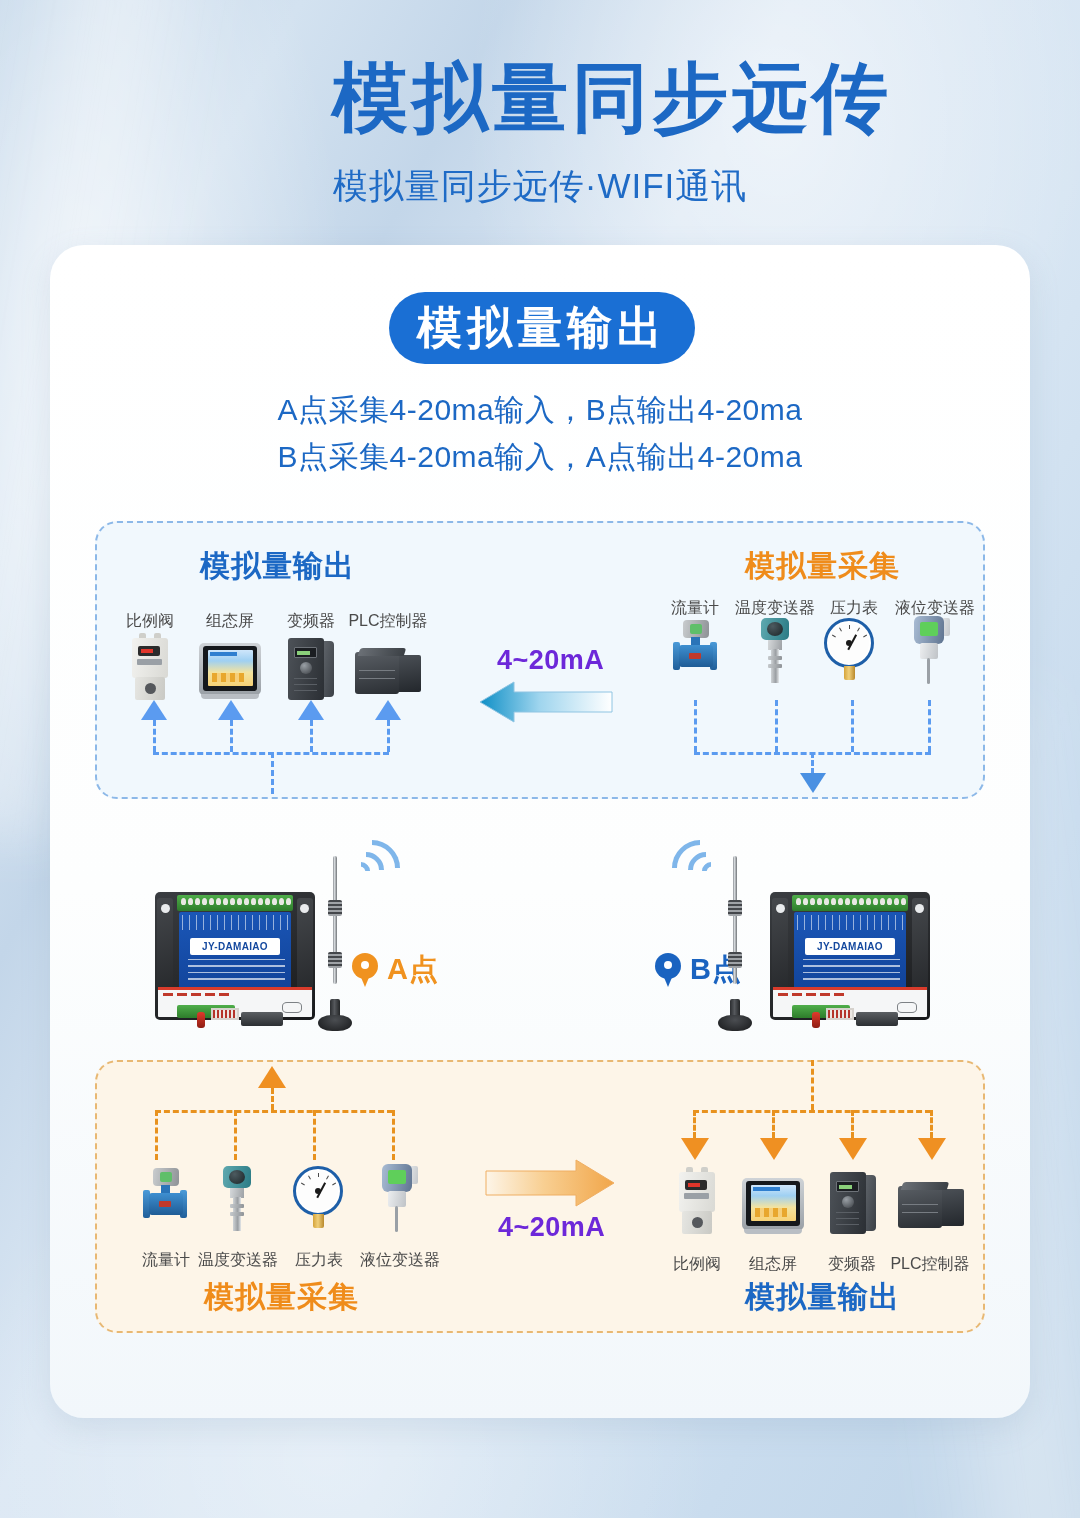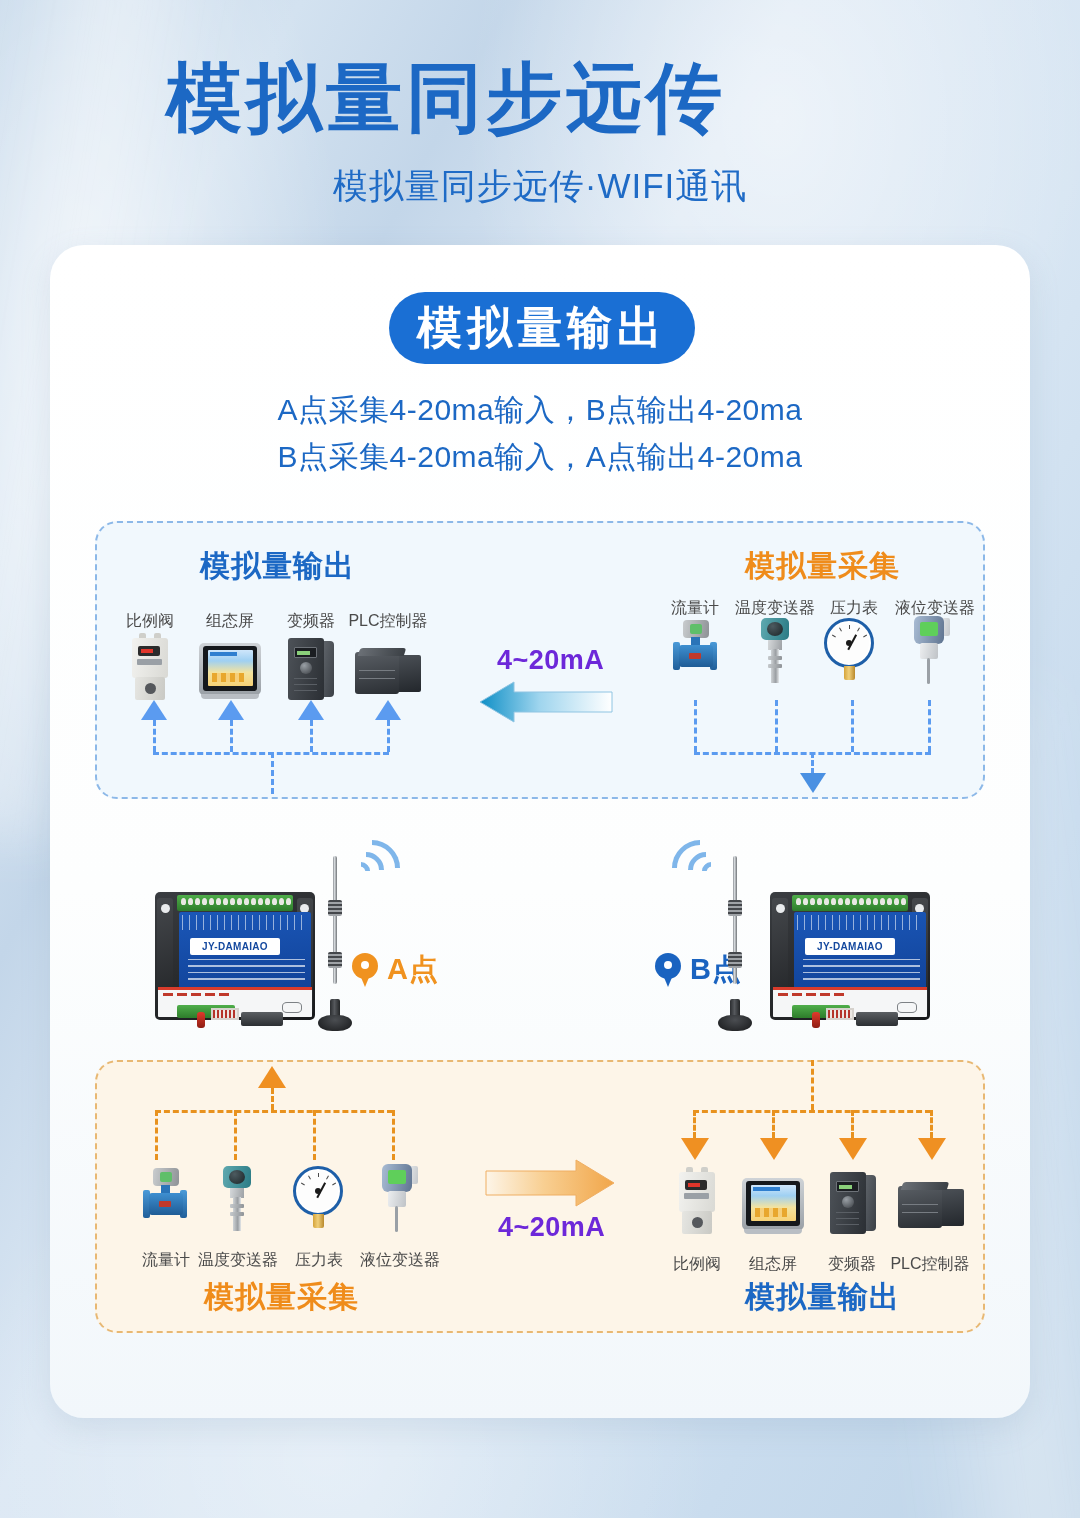--- a/index.html
+++ b/index.html
@@ -18,21 +18,21 @@
   }
   .bg-streak {
     position: absolute; pointer-events: none;
     background: linear-gradient(90deg, rgba(255,255,255,0) 0%, rgba(255,255,255,0.40) 48%, rgba(255,255,255,0) 100%);
     filter: blur(26px);
   }
 
   
   .title {
     position: absolute; top: 48px; left: 0; width: 892px;
-    text-align: center; font-size: 76px; font-weight: bold;
+    text-align: right; font-size: 76px; font-weight: bold;
     color: #1c68c4; letter-spacing: 4px;
   }
   .subtitle {
     position: absolute; top: 163px; left: 0; width: 1080px;
     text-align: center; font-size: 35px; color: #1f6bc6; letter-spacing: 1px;
   }
 
   
   .card {
     position: absolute; left: 50px; top: 245px;
@@ -164,21 +164,21 @@
   
   .board { position: absolute; width: 160px; height: 128px; }
   .board .frame { position:absolute; inset:0; background:linear-gradient(160deg,#3a3d41,#18191b); border-radius:5px; }
   .board .ear-l, .board .ear-r { position:absolute; top:6px; width:16px; height:116px; background:linear-gradient(160deg,#45484c,#202225); border-radius:3px; }
   .board .ear-l { left:2px; } .board .ear-r { right:2px; }
   .board .hole { position:absolute; width:9px; height:9px; border-radius:50%; background:#e9ebed; }
   .board .green-top { position:absolute; left:22px; top:3px; width:116px; height:16px; background:linear-gradient(180deg,#4fae4a,#2e7d2b); border-radius:2px; }
   .board .green-bot { position:absolute; left:22px; bottom:2px; width:58px; height:13px; background:linear-gradient(180deg,#4fae4a,#2e7d2b); border-radius:2px; }
   .board .pin-row { position:absolute; display:flex; gap:2px; }
   .board .pin { width:5px; height:7px; background:#e8e8e3; border-radius:50% 50% 40% 40%; }
-  .board .blue { position:absolute; left:24px; top:20px; width:132px; height:92px; background:linear-gradient(175deg,#1b57b8,#0f3f93); border-radius:2px; }
+  .board .blue { position:absolute; left:24px; top:20px; width:112px; height:92px; background:linear-gradient(175deg,#1b57b8,#0f3f93); border-radius:2px; }
   .board .tinyhdr { position:absolute; left:3px; top:3px; right:3px; height:15px; background:repeating-linear-gradient(90deg, rgba(255,255,255,0.55) 0 1px, rgba(255,255,255,0) 1px 7px); }
   .board .logo { position:absolute; left:11px; top:26px; width:90px; height:17px; background:#ffffff; border-radius:2px; display:flex; align-items:center; justify-content:center; }
   .board .logo span { font-size:10px; font-weight:bold; color:#14489e; letter-spacing:0.3px; font-family:"Liberation Sans", sans-serif; }
   .board .specs { position:absolute; left:9px; top:47px; right:6px; height:26px;
     background:repeating-linear-gradient(180deg, rgba(255,255,255,0.65) 0 1.3px, rgba(255,255,255,0) 1.3px 6.5px); }
   .board .white { position:absolute; left:3px; bottom:3px; right:3px; height:30px; background:#f5f6f7; border-radius:1px; }
   .board .redline { position:absolute; left:0; top:0; right:0; height:3px; background:#d93b2b; }
   .board .wtxt { position:absolute; left:5px; top:6px; width:70px; height:3px; background:repeating-linear-gradient(90deg,#c0392b 0 10px, transparent 10px 14px); }
   .board .dsub { position:absolute; right:10px; bottom:4px; width:20px; height:11px; border:1px solid #7d8185; border-radius:5px/4px; }
   .board .conn { position:absolute; left:86px; bottom:-6px; width:42px; height:14px; background:linear-gradient(180deg,#5a5e62,#2c2f33); border-radius:2px; }

